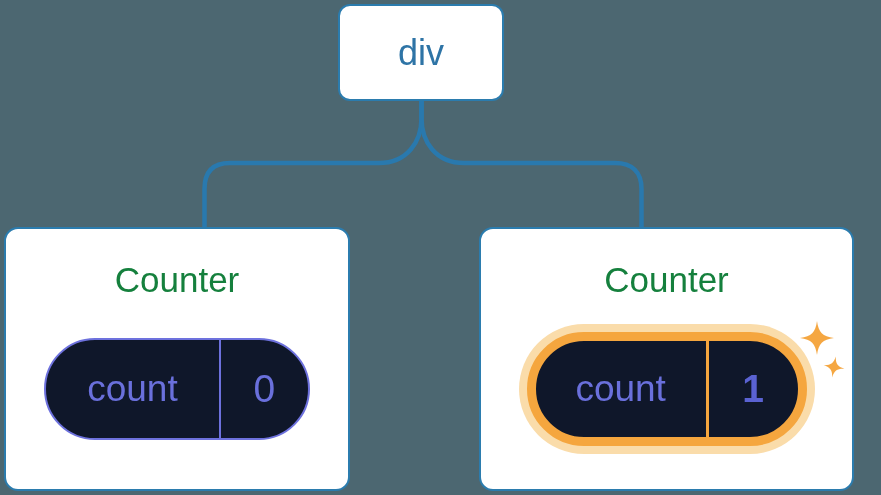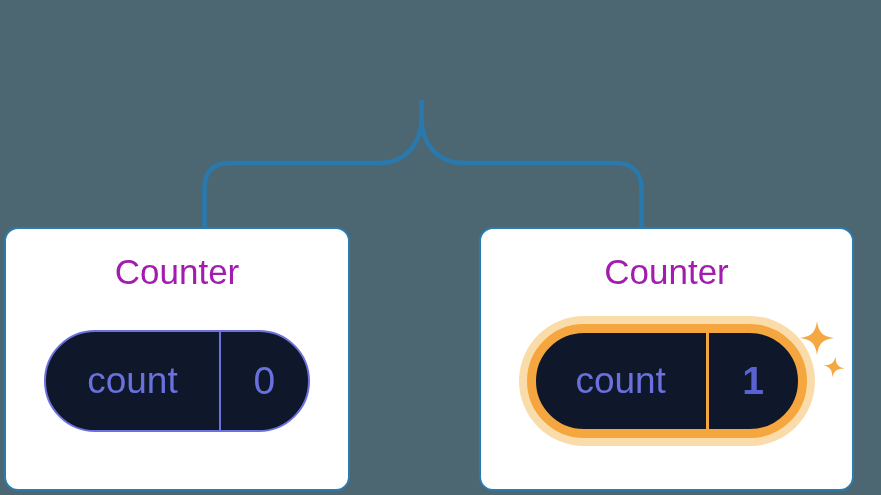--- a/index.html
+++ b/index.html
@@ -51,22 +51,22 @@
     background: #FFFFFF;
     border: 2.5px solid #2B7CAE;
     border-radius: 14px;
     display: flex;
     flex-direction: column;
     align-items: center;
   }
   .card-left  { left: 4px;   width: 346px; }
   .card-right { left: 479px; width: 375px; }
   .card-title {
-    margin-top: 24px;
-    color: #a21caf;
+    margin-top: 32px;
+    color: #15803d;
     font-size: 35px;
     font-weight: 500;
     line-height: 1.1;
   }
   .pill {
     display: flex;
     align-items: stretch;
     background: #0f172a;
     box-sizing: border-box;
   }
@@ -122,20 +122,23 @@
 </head>
 <body>
 
 <div class="stage">
 
   <svg class="connectors" viewBox="0 0 881 495" xmlns="http://www.w3.org/2000/svg">
     <path class="conn" d="M 421.5 100 L 421.5 118 C 421.5 142 407 163 379 163 L 230 163 C 213 163 204.5 172 204.5 189 L 204.5 228"></path>
     <path class="conn" d="M 421.5 100 L 421.5 118 C 421.5 142 436 163 464 163 L 615 163 C 632 163 641.5 172 641.5 189 L 641.5 228"></path>
   </svg>
 
+  <div class="root-node">
+    <span class="root-label">div</span>
+  </div>
 
   <div class="card card-left">
     <div class="card-title">Counter</div>
     <div class="pill pill-plain">
       <div class="cell cell-name">count</div>
       <div class="cell cell-value">0</div>
     </div>
   </div>
 
   <div class="card card-right">

